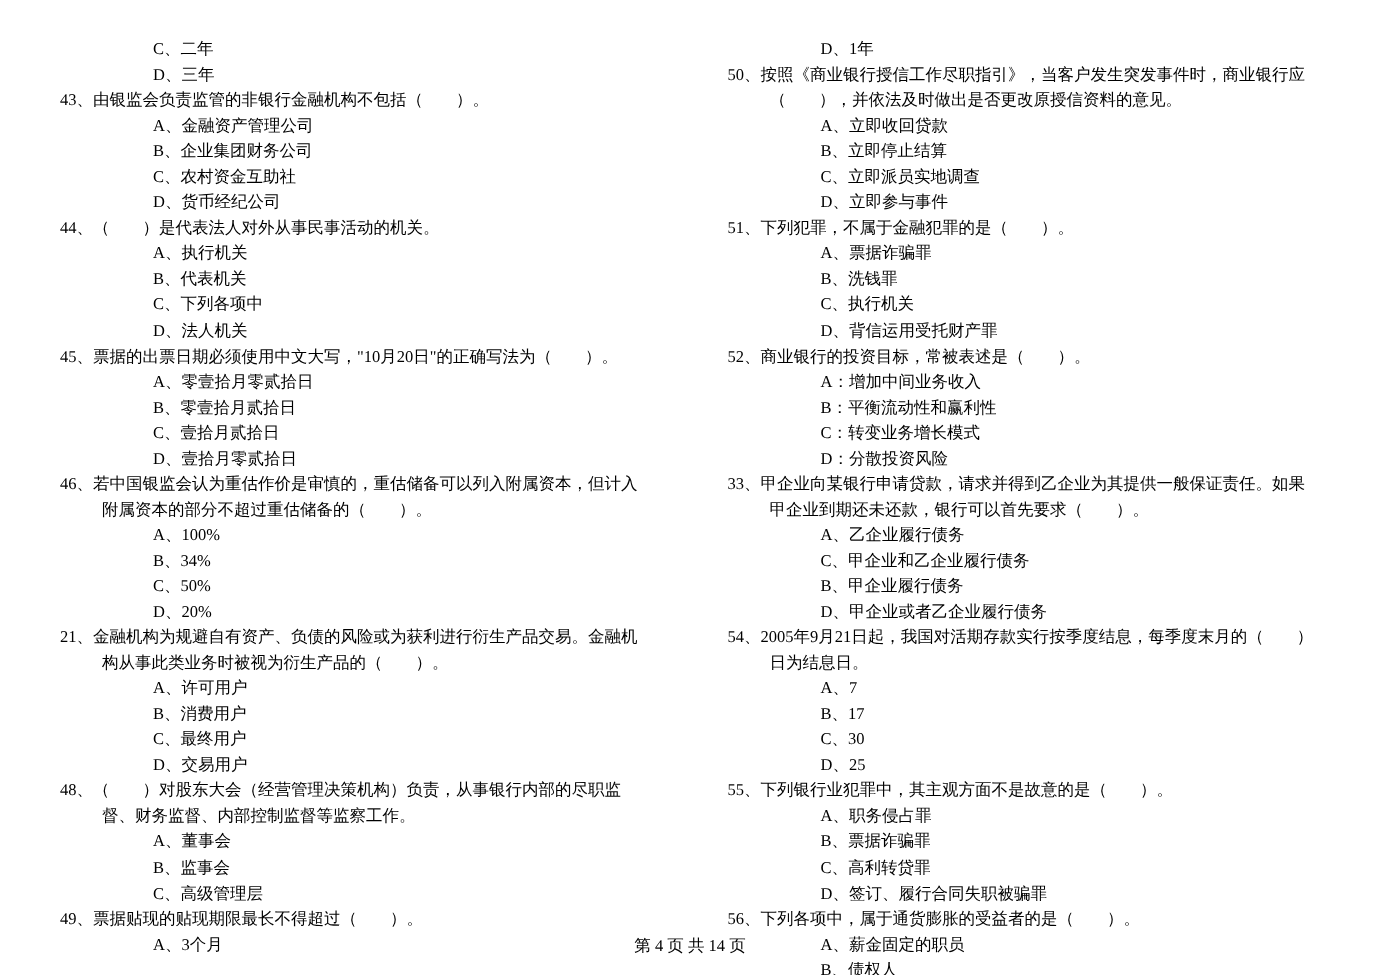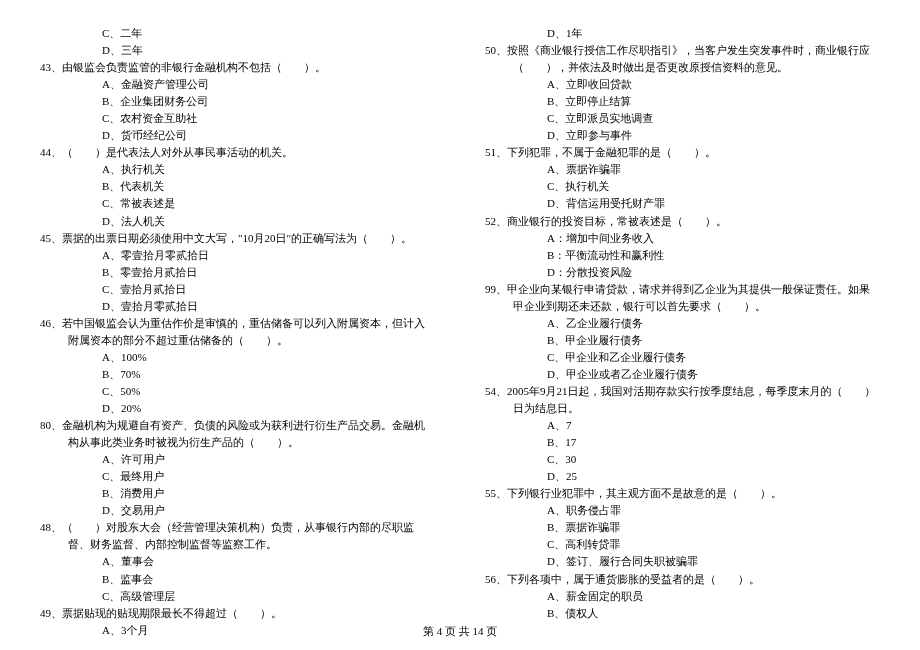--- a/index.html
+++ b/index.html
@@ -47,65 +47,67 @@
         <div class="option">C、二年</div>
         <div class="option">D、三年</div>
         <div class="question">43、由银监会负责监管的非银行金融机构不包括（　　）。</div>
         <div class="option">A、金融资产管理公司</div>
         <div class="option">B、企业集团财务公司</div>
         <div class="option">C、农村资金互助社</div>
         <div class="option">D、货币经纪公司</div>
         <div class="question">44、（　　）是代表法人对外从事民事活动的机关。</div>
         <div class="option">A、执行机关</div>
         <div class="option">B、代表机关</div>
-        <div class="option">C、常被表述是</div>
+        <div class="option">C、下列各项中</div>
         <div class="option">D、法人机关</div>
         <div class="question">45、票据的出票日期必须使用中文大写，"10月20日"的正确写法为（　　）。</div>
         <div class="option">A、零壹拾月零贰拾日</div>
         <div class="option">B、零壹拾月贰拾日</div>
         <div class="option">C、壹拾月贰拾日</div>
         <div class="option">D、壹拾月零贰拾日</div>
         <div class="question">46、若中国银监会认为重估作价是审慎的，重估储备可以列入附属资本，但计入附属资本的部分不超过重估储备的（　　）。</div>
         <div class="option">A、100%</div>
-        <div class="option">B、70%</div>
+        <div class="option">B、34%</div>
         <div class="option">C、50%</div>
         <div class="option">D、20%</div>
-        <div class="question">80、金融机构为规避自有资产、负债的风险或为获利进行衍生产品交易。金融机构从事此类业务时被视为衍生产品的（　　）。</div>
+        <div class="question">21、金融机构为规避自有资产、负债的风险或为获利进行衍生产品交易。金融机构从事此类业务时被视为衍生产品的（　　）。</div>
         <div class="option">A、许可用户</div>
+        <div class="option">B、消费用户</div>
         <div class="option">C、最终用户</div>
-        <div class="option">B、消费用户</div>
         <div class="option">D、交易用户</div>
         <div class="question">48、（　　）对股东大会（经营管理决策机构）负责，从事银行内部的尽职监督、财务监督、内部控制监督等监察工作。</div>
         <div class="option">A、董事会</div>
         <div class="option">B、监事会</div>
         <div class="option">C、高级管理层</div>
         <div class="question">49、票据贴现的贴现期限最长不得超过（　　）。</div>
         <div class="option">A、3个月</div>
       </div>
   </div>
   <div class="col">
     <div id="right-content">
         <div class="option">D、1年</div>
         <div class="question">50、按照《商业银行授信工作尽职指引》，当客户发生突发事件时，商业银行应（　　），并依法及时做出是否更改原授信资料的意见。</div>
         <div class="option">A、立即收回贷款</div>
         <div class="option">B、立即停止结算</div>
         <div class="option">C、立即派员实地调查</div>
         <div class="option">D、立即参与事件</div>
         <div class="question">51、下列犯罪，不属于金融犯罪的是（　　）。</div>
         <div class="option">A、票据诈骗罪</div>
+        <div class="option">B、洗钱罪</div>
         <div class="option">C、执行机关</div>
         <div class="option">D、背信运用受托财产罪</div>
         <div class="question">52、商业银行的投资目标，常被表述是（　　）。</div>
         <div class="option">A：增加中间业务收入</div>
         <div class="option">B：平衡流动性和赢利性</div>
+        <div class="option">C：转变业务增长模式</div>
         <div class="option">D：分散投资风险</div>
-        <div class="question">99、甲企业向某银行申请贷款，请求并得到乙企业为其提供一般保证责任。如果甲企业到期还未还款，银行可以首先要求（　　）。</div>
+        <div class="question">33、甲企业向某银行申请贷款，请求并得到乙企业为其提供一般保证责任。如果甲企业到期还未还款，银行可以首先要求（　　）。</div>
         <div class="option">A、乙企业履行债务</div>
+        <div class="option">C、甲企业和乙企业履行债务</div>
         <div class="option">B、甲企业履行债务</div>
-        <div class="option">C、甲企业和乙企业履行债务</div>
         <div class="option">D、甲企业或者乙企业履行债务</div>
         <div class="question">54、2005年9月21日起，我国对活期存款实行按季度结息，每季度末月的（　　）日为结息日。</div>
         <div class="option">A、7</div>
         <div class="option">B、17</div>
         <div class="option">C、30</div>
         <div class="option">D、25</div>
         <div class="question">55、下列银行业犯罪中，其主观方面不是故意的是（　　）。</div>
         <div class="option">A、职务侵占罪</div>
         <div class="option">B、票据诈骗罪</div>
         <div class="option">C、高利转贷罪</div>

